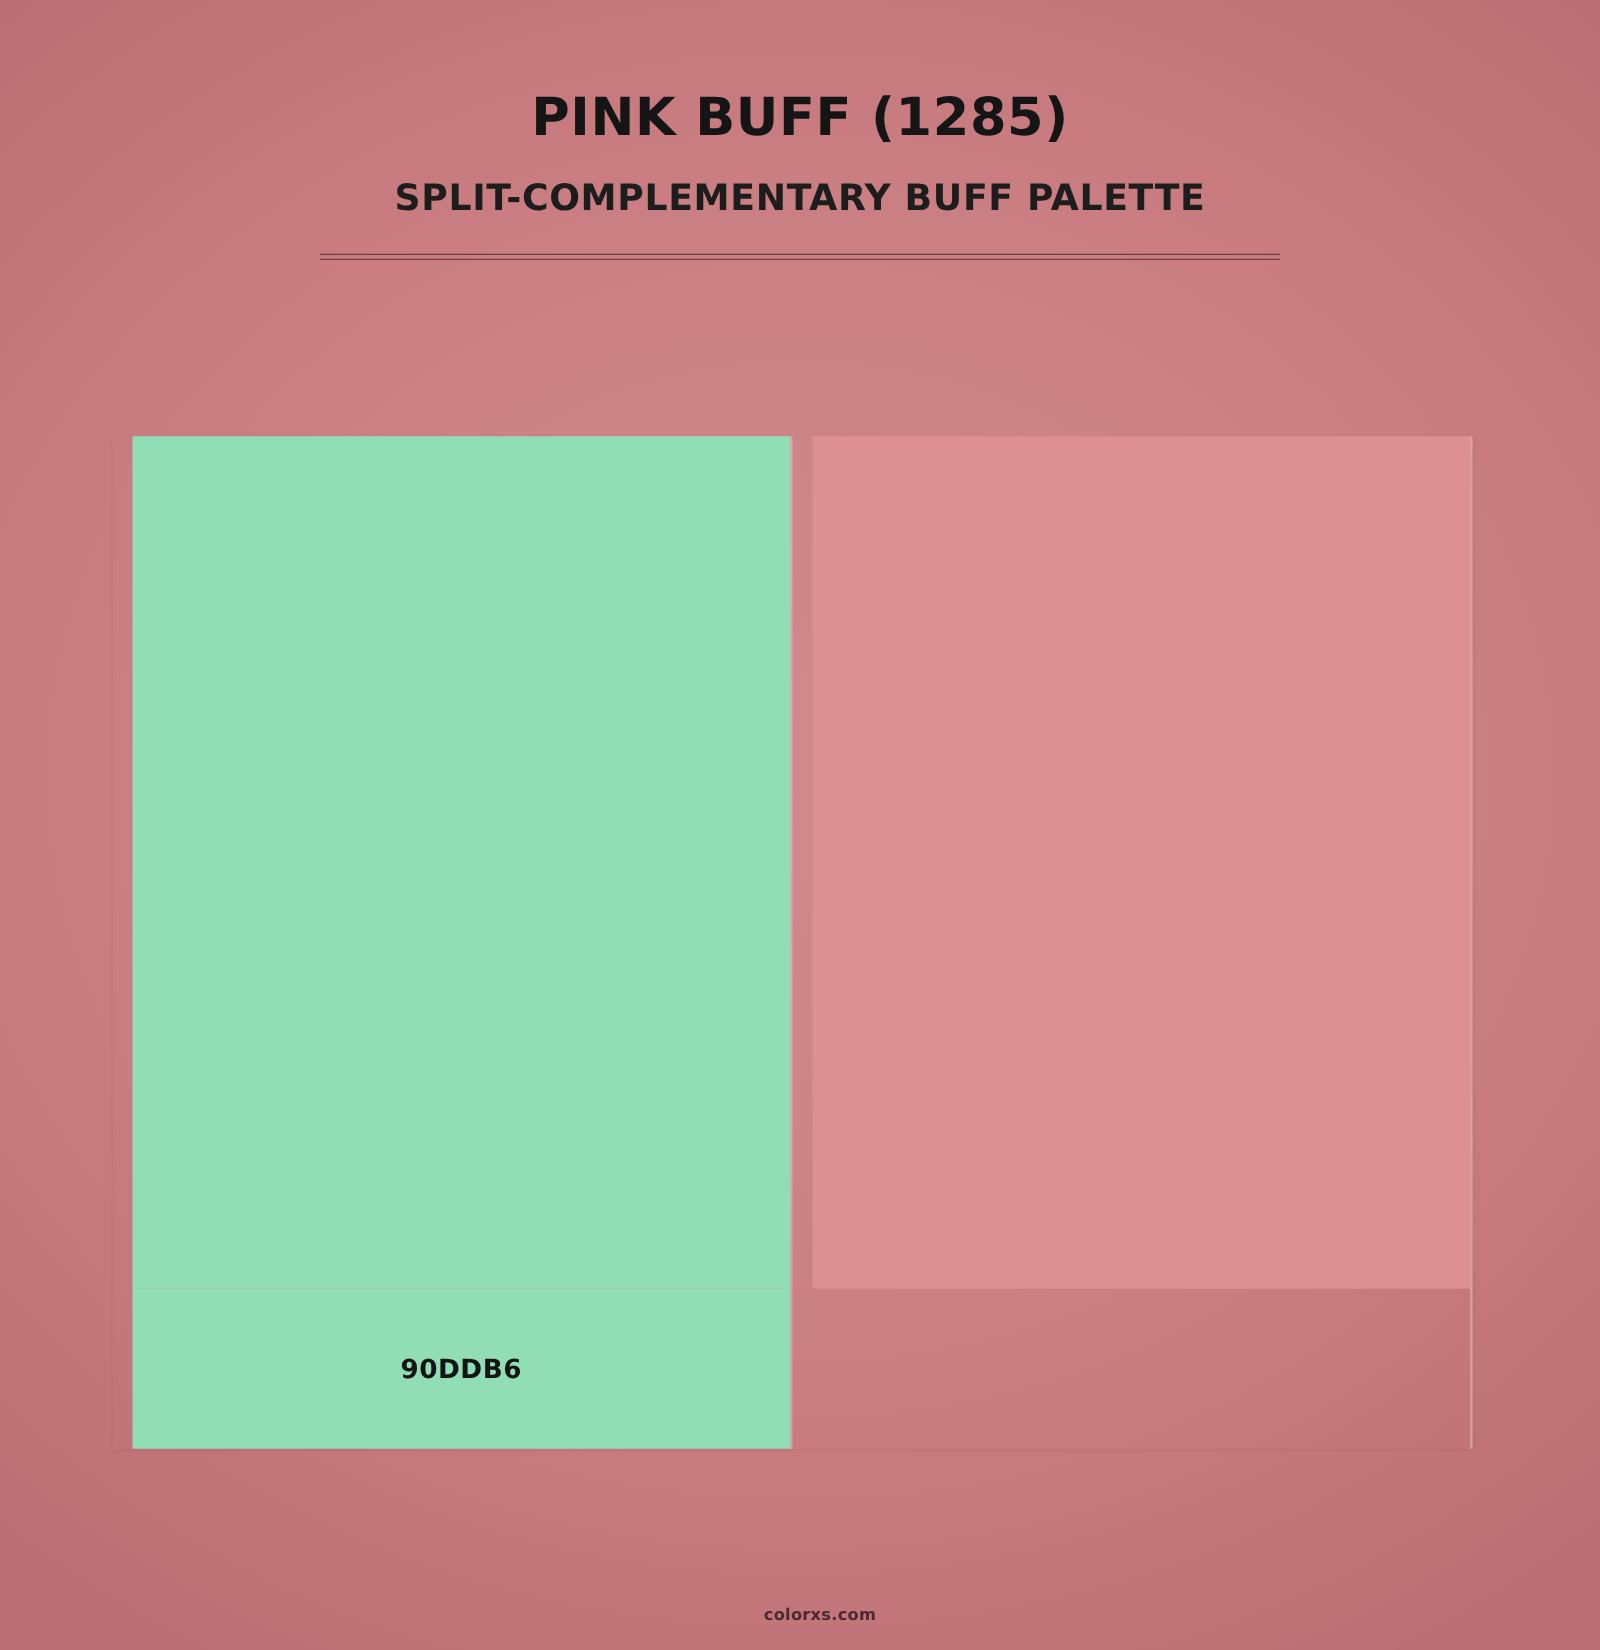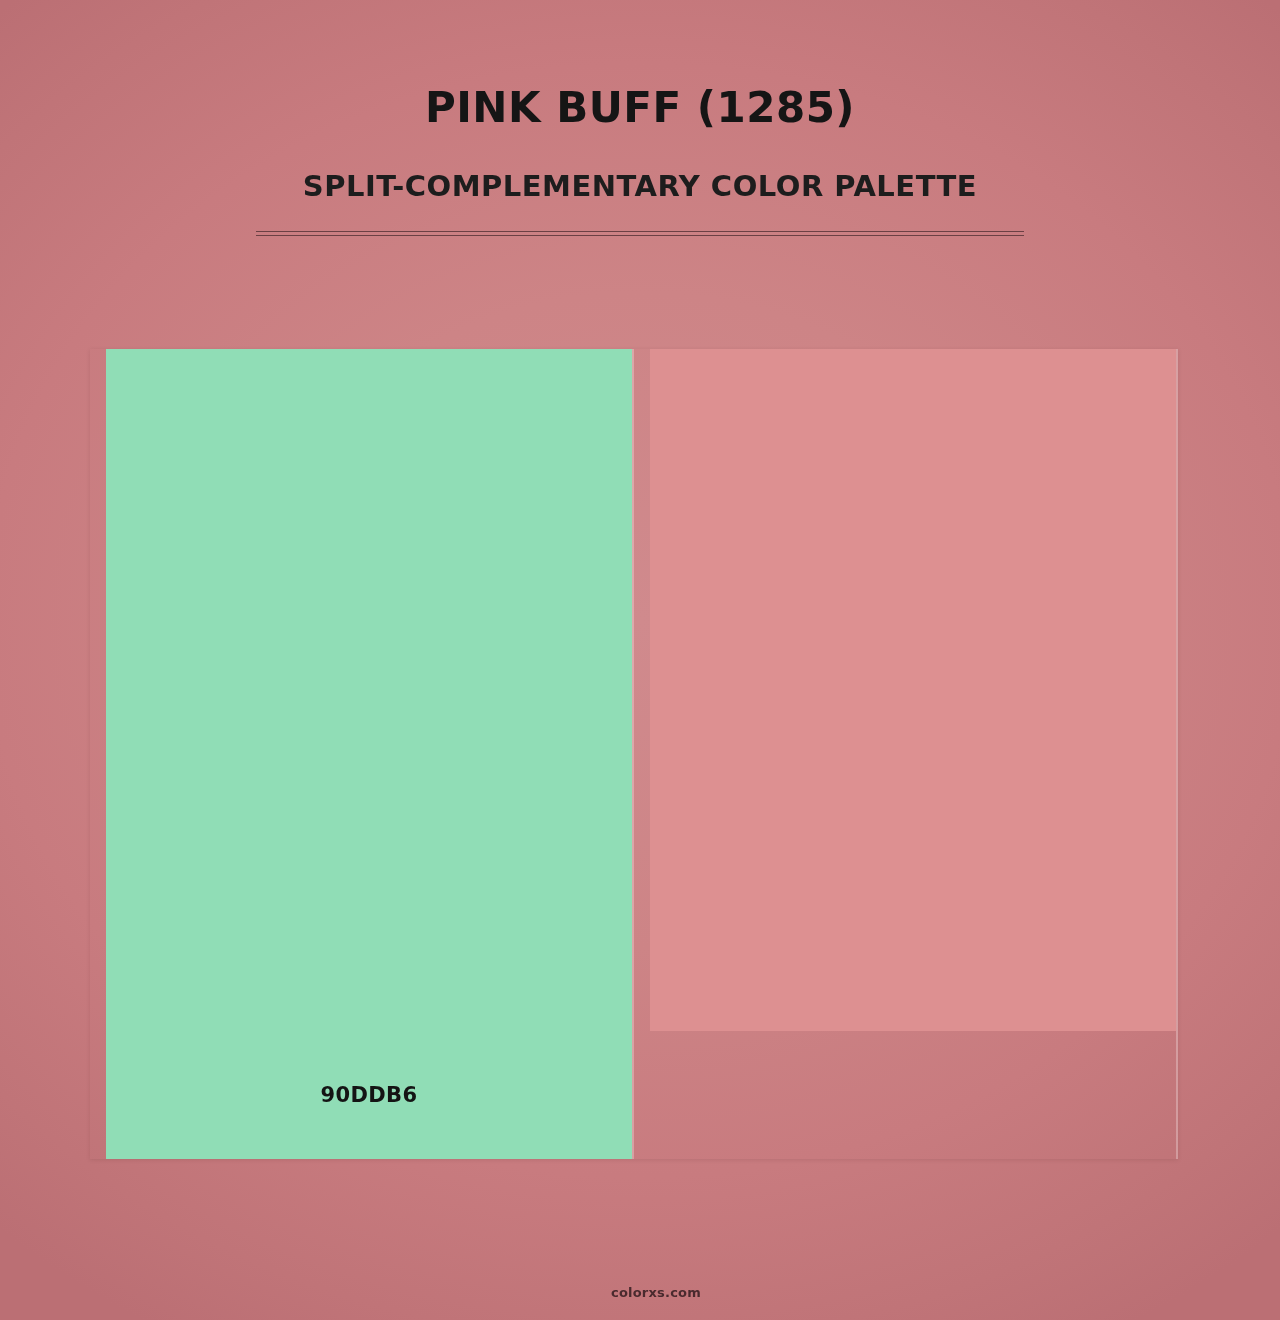--- a/index.html
+++ b/index.html
@@ -21,21 +21,21 @@
       radial-gradient(ellipse 75% 62% at 50% 47%, #d08a8d 0%, #cd8486 40%, #c87b7f 68%, #c07478 88%, #bb6f74 100%);
   }
   .header {
     position: absolute;
     top: 0;
     left: 0;
     width: 1280px;
     text-align: center;
   }
   .title {
-    margin: 14px;
+    margin: 0;
     padding-top: 70px;
     font-size: 42px;
     font-weight: bold;
     letter-spacing: 0.5px;
     color: #151515;
     line-height: 1.15;
   }
   .subtitle {
     margin: 0;
     padding-top: 23px;
@@ -101,21 +101,21 @@
     letter-spacing: 0.2px;
   }
 </style>
 </head>
 <body>
 
 <div id="page">
 
   <div class="header">
     <h1 class="title">PINK BUFF (1285)</h1>
-    <h2 class="subtitle">SPLIT-COMPLEMENTARY COLOR PALETTE</h2>
+    <h2 class="subtitle">SPLIT-COMPLEMENTARY BUFF PALETTE</h2>
     <div class="rule"></div>
   </div>
 
   <div class="palette">
 
     <div class="swatch">
       <div class="block" style="background:#90DDB6"></div>
       <div class="labelbox" style="background:#90DDB6">
         <span>90DDB6</span>
       </div>

